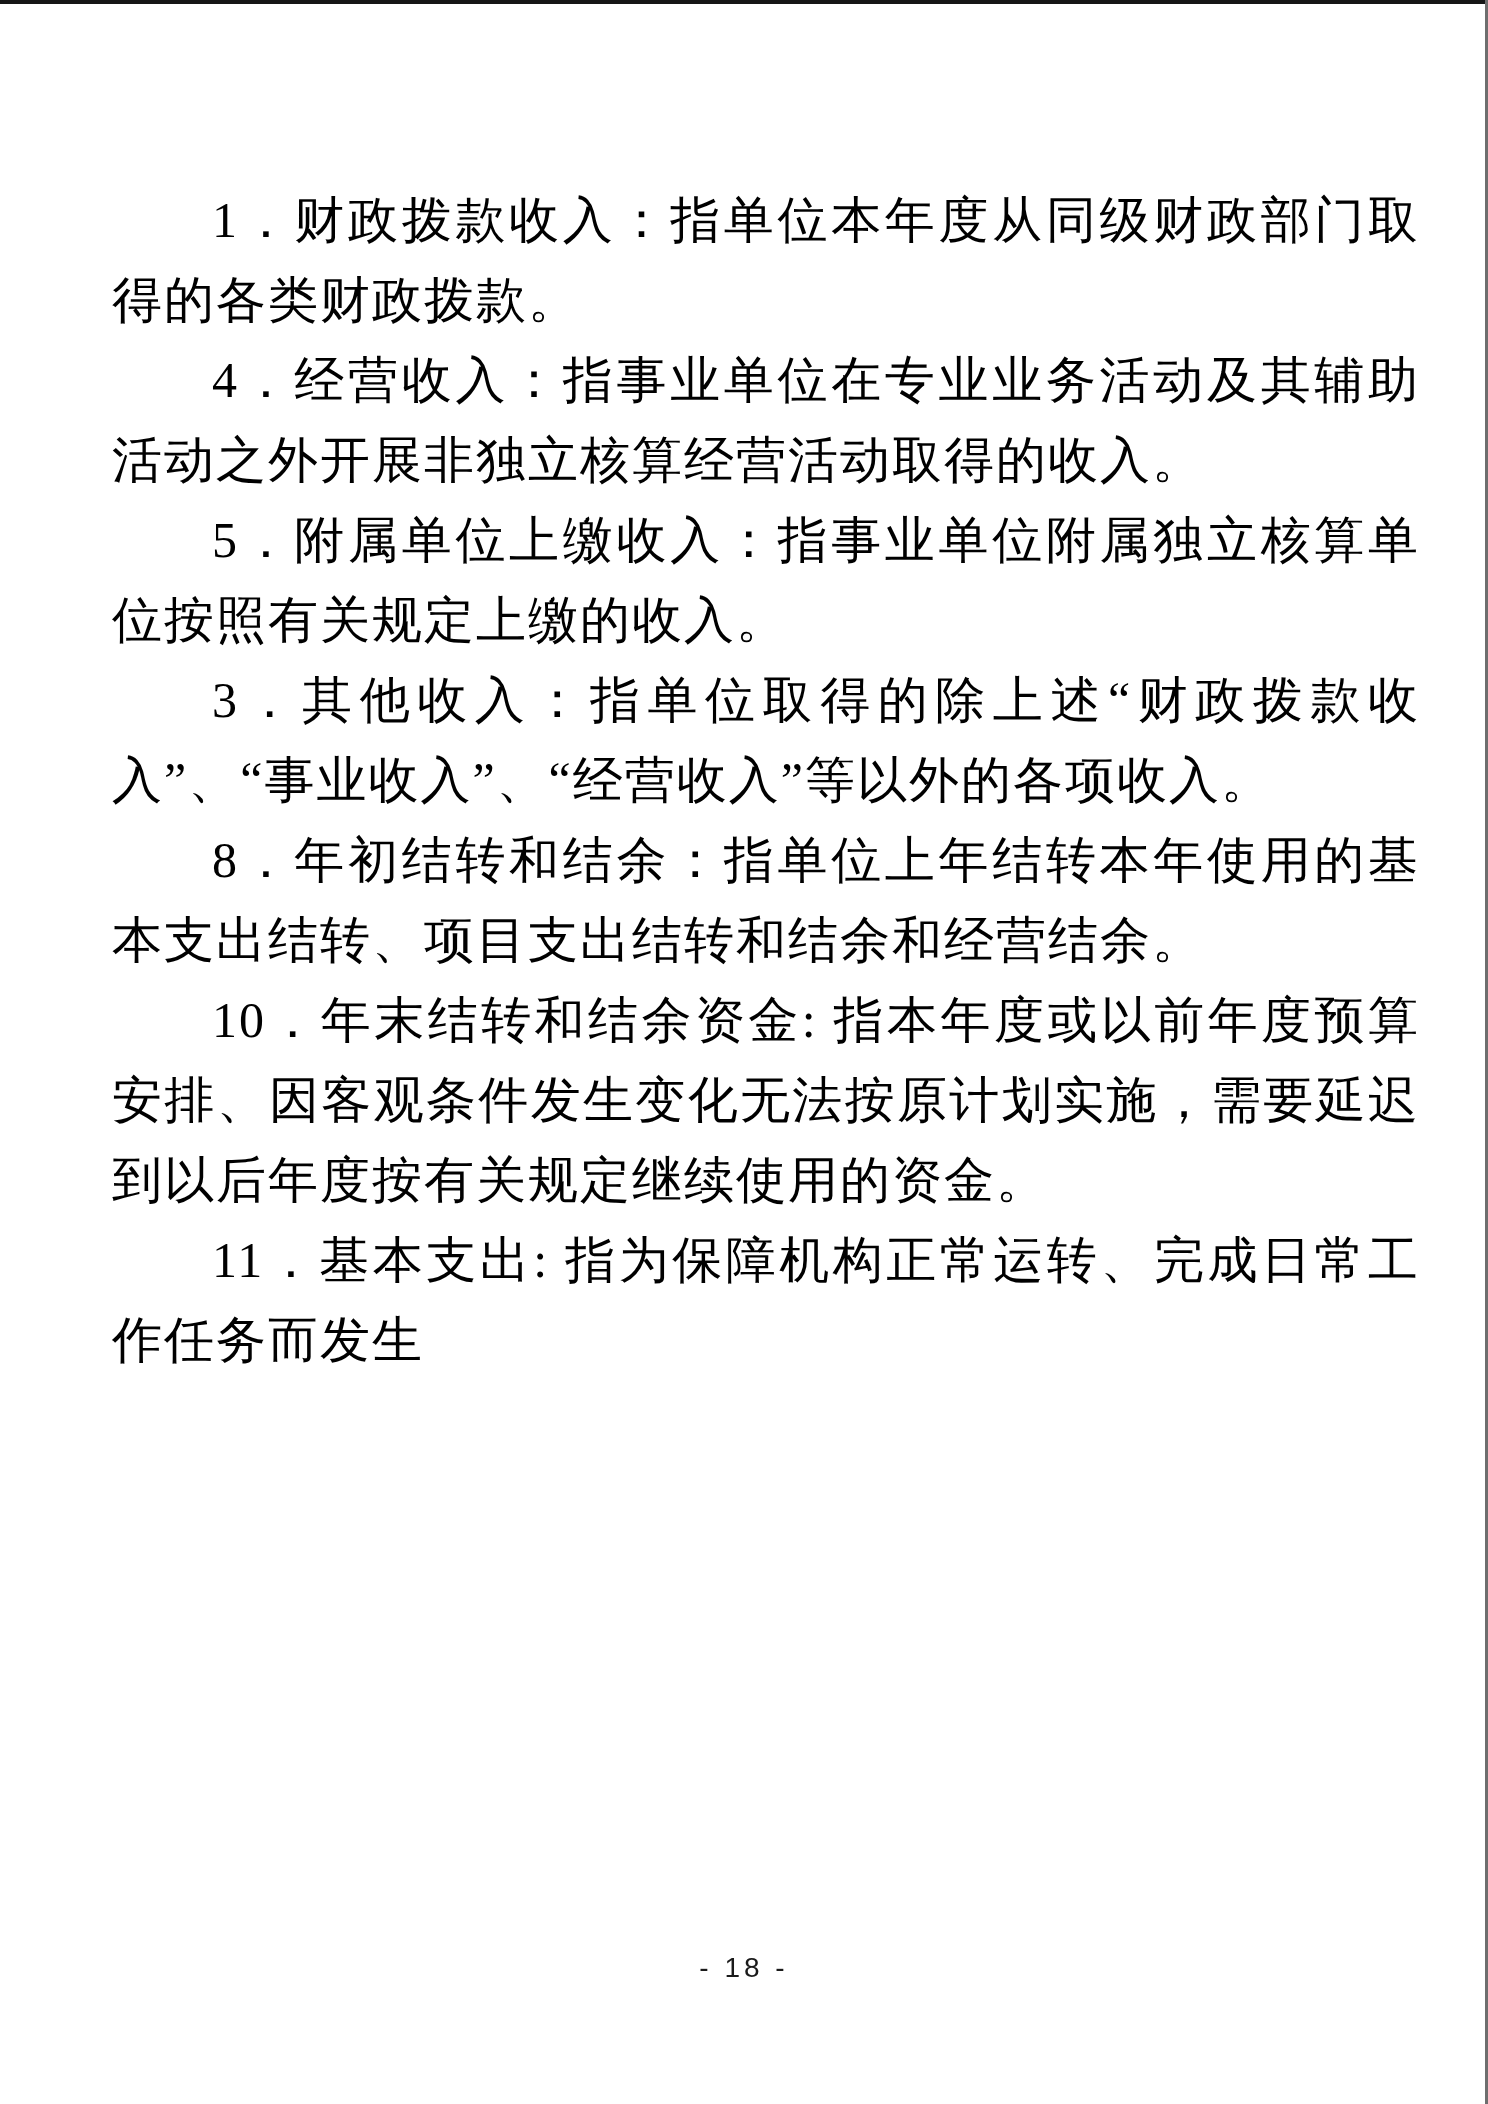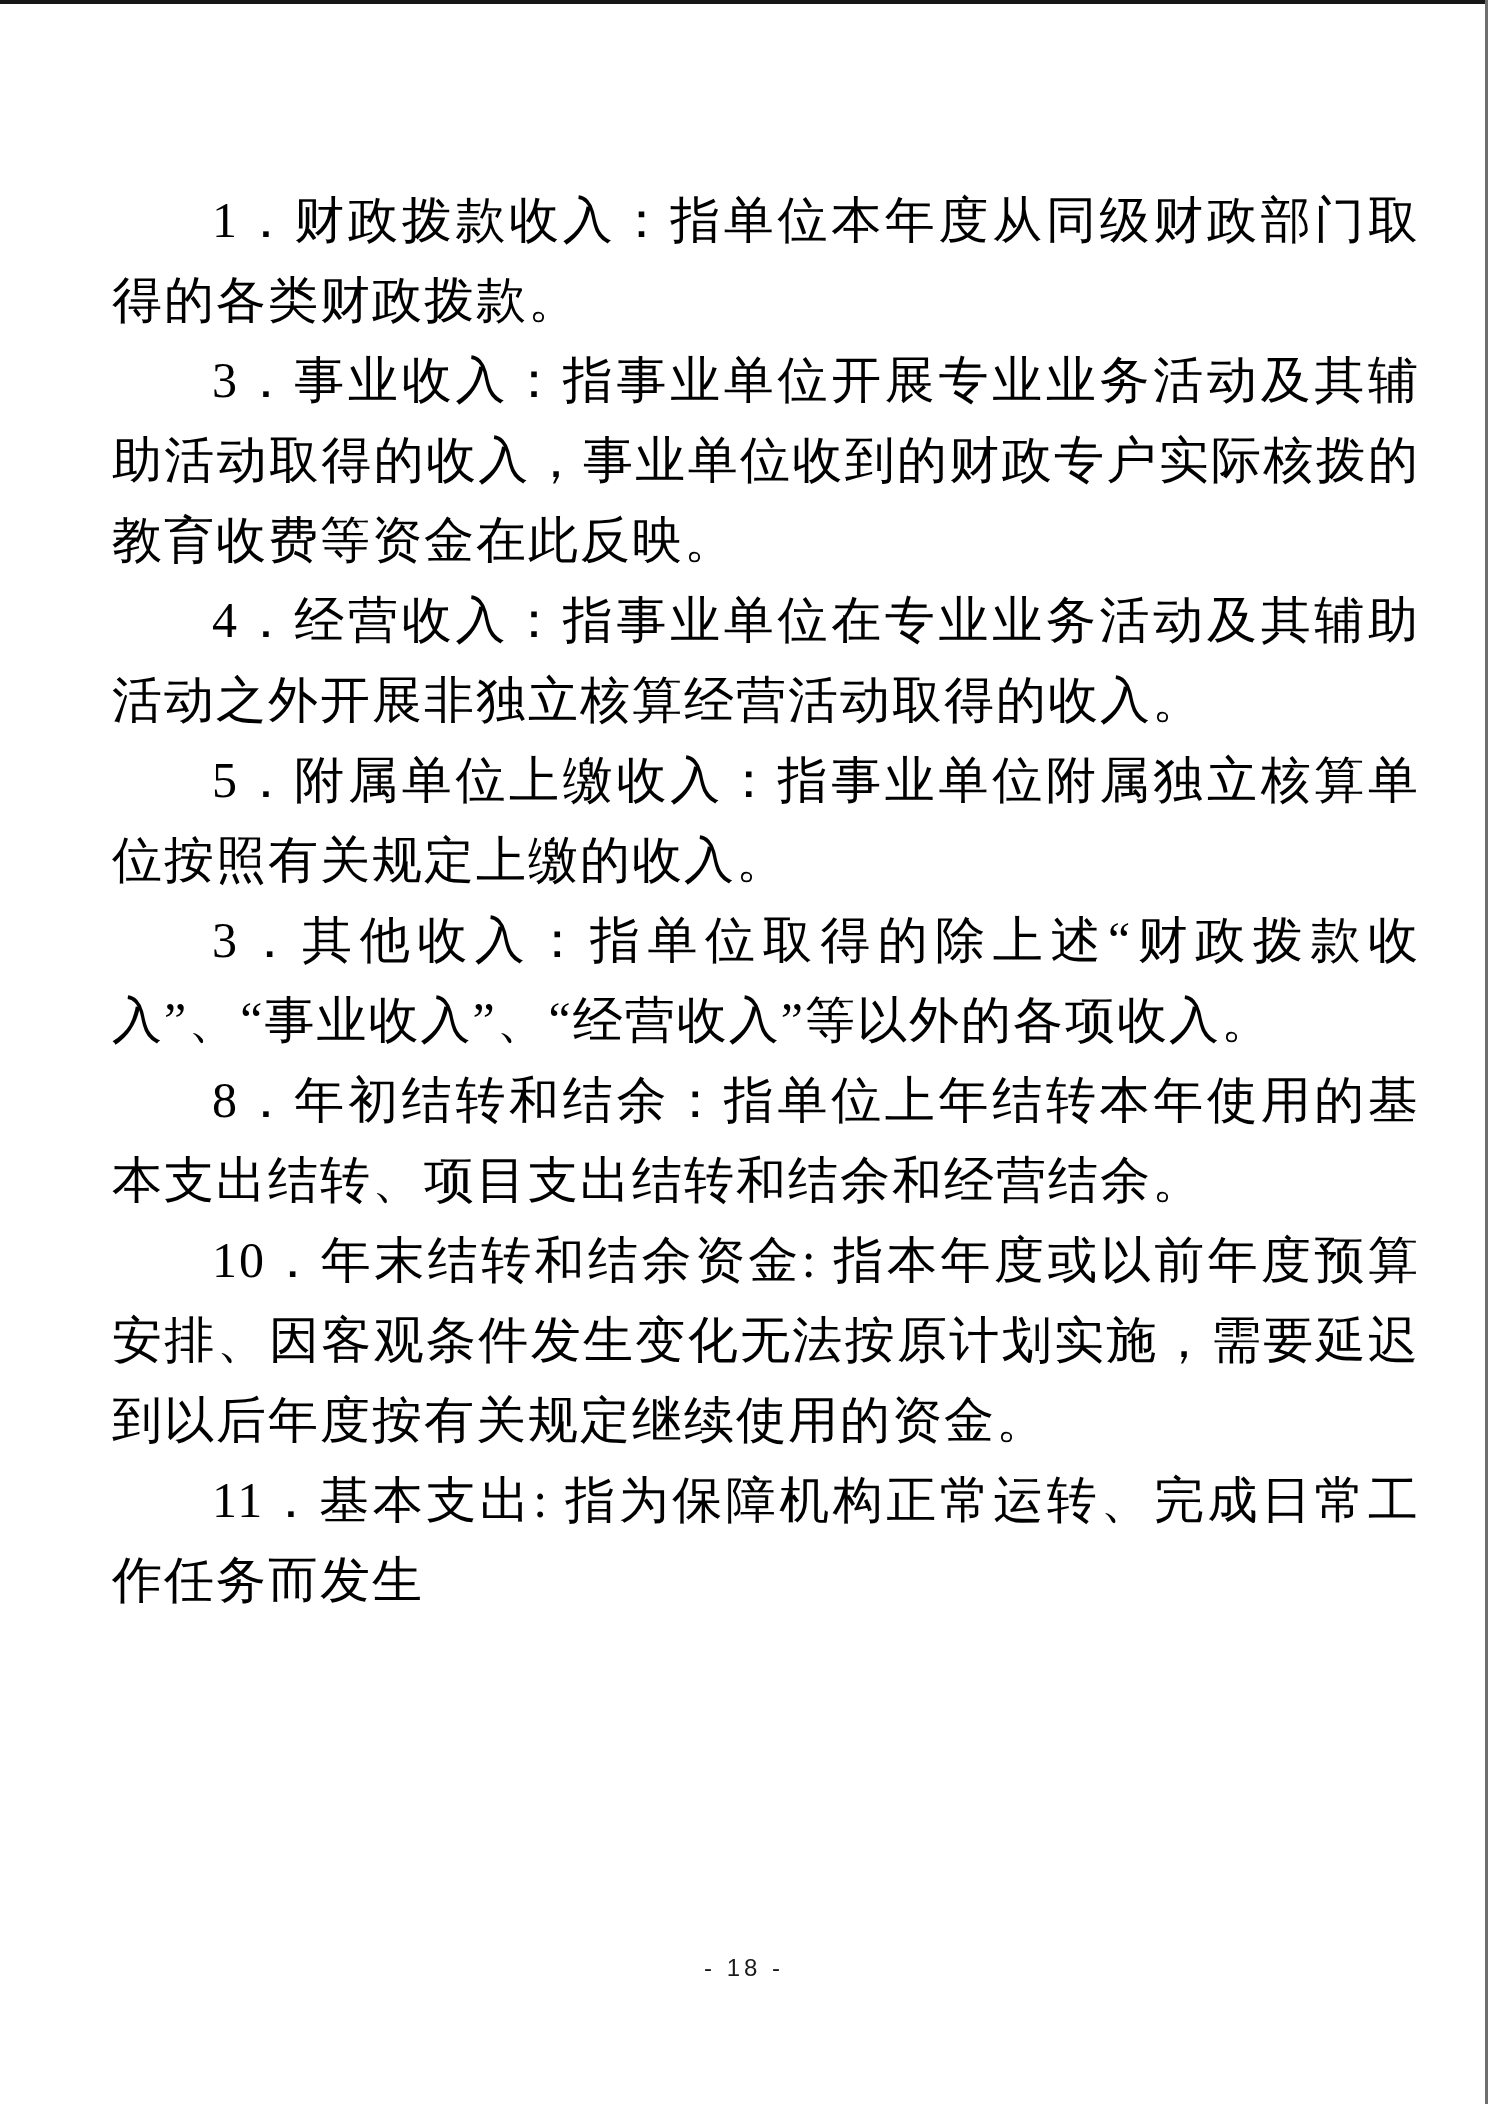--- a/index.html
+++ b/index.html
@@ -47,34 +47,33 @@
   }
   .page-footer {
     position: absolute;
     top: 1938px;
     left: 0;
     width: 1488px;
     height: 60px;
     line-height: 60px;
     text-align: center;
     font-family: "Liberation Sans", "DejaVu Sans", sans-serif;
-    font-size: 24px;
+    font-size: 28px;
     letter-spacing: 4px;
     color: #1a1a1a;
   }
 </style>
 </head>
 <body>
 
 <div class="scan-top-edge"></div>
 <div class="scan-right-edge"></div>
 
 <main class="page-body">
   <p>1．财政拨款收入：指单位本年度从同级财政部门取得的各类财政拨款。</p>
-  <p>3．事业收入：指事业单位开展专业业务活动及其辅助活动取得的收入，事业单位收到的财政专户实际核拨的教育收费等资金在此反映。</p>
   <p>4．经营收入：指事业单位在专业业务活动及其辅助活动之外开展非独立核算经营活动取得的收入。</p>
   <p>5．附属单位上缴收入：指事业单位附属独立核算单位按照有关规定上缴的收入。</p>
   <p>3．其他收入：指单位取得的除上述“财政拨款收入”、“事业收入”、“经营收入”等以外的各项收入。</p>
   <p>8．年初结转和结余：指单位上年结转本年使用的基本支出结转、项目支出结转和结余和经营结余。</p>
   <p>10．年末结转和结余资金: 指本年度或以前年度预算安排、因客观条件发生变化无法按原计划实施，需要延迟到以后年度按有关规定继续使用的资金。</p>
   <p>11．基本支出: 指为保障机构正常运转、完成日常工作任务而发生</p>
 </main>
 
 <footer class="page-footer">- 18 -</footer>
 

